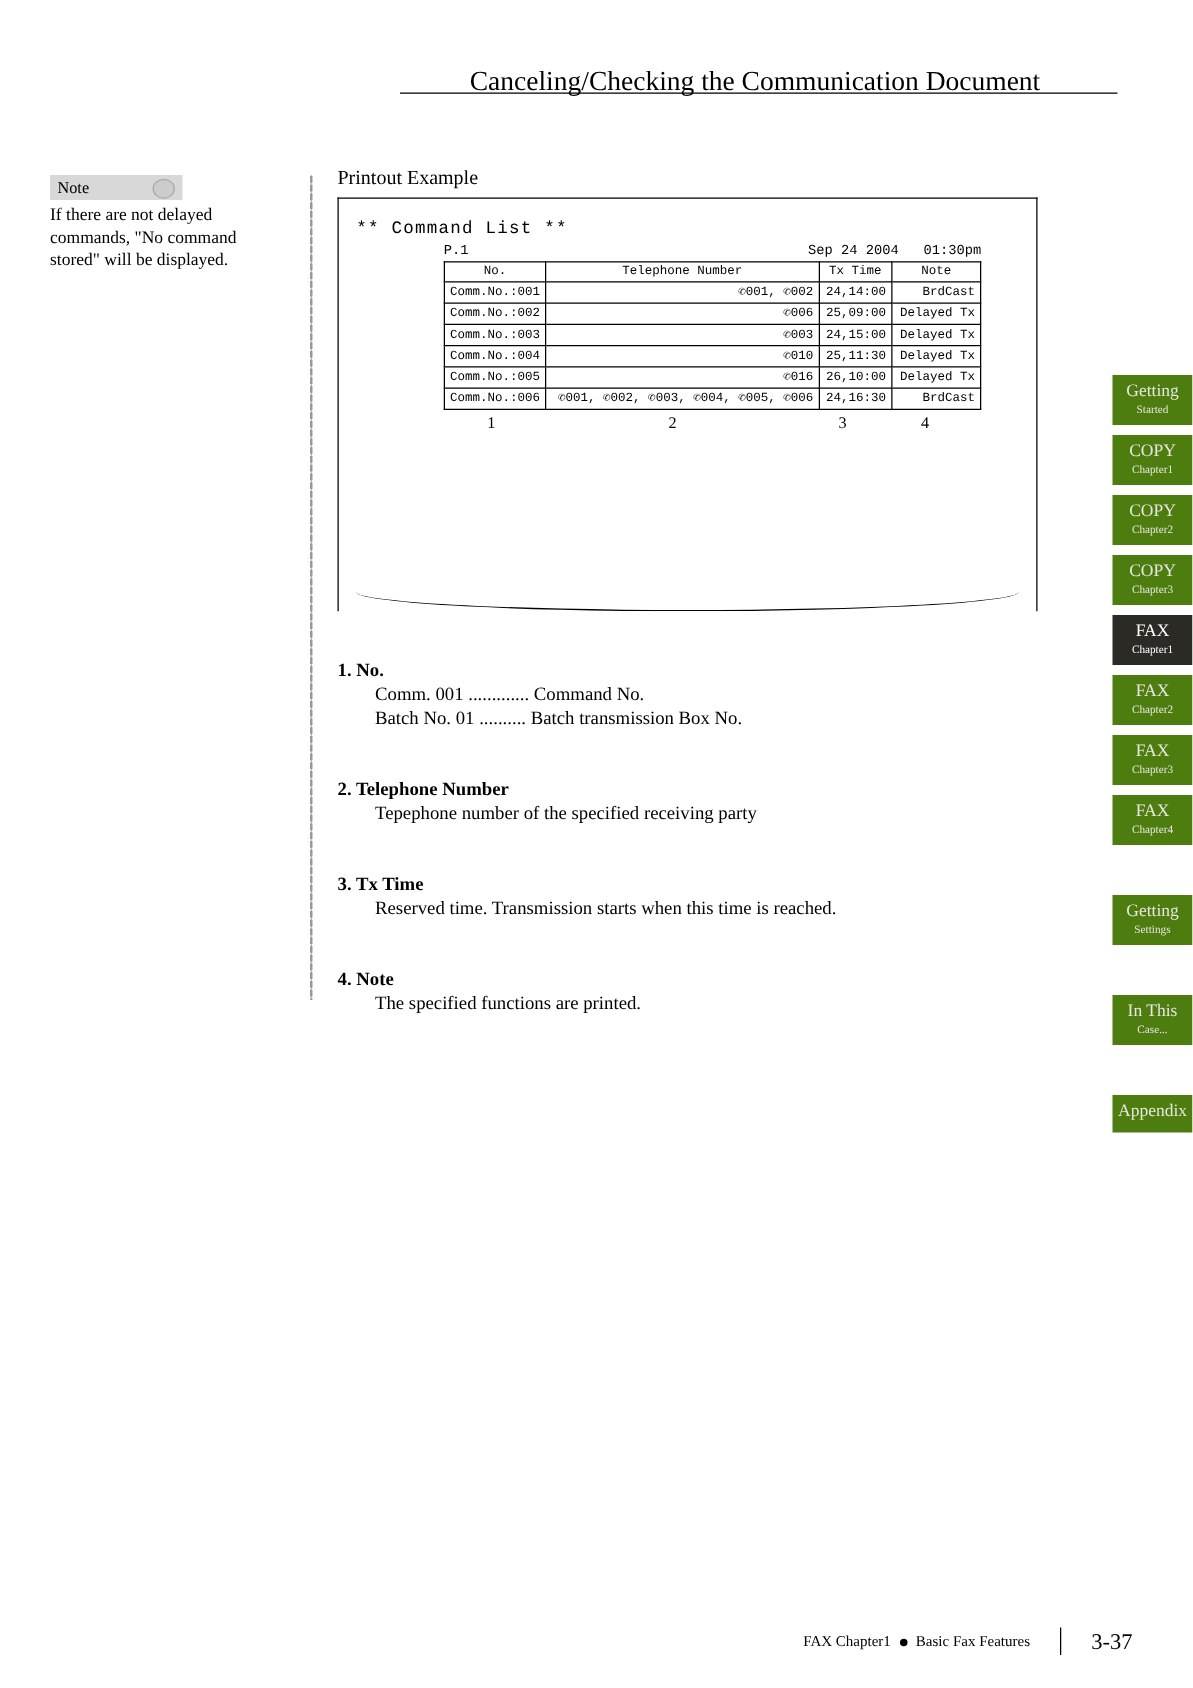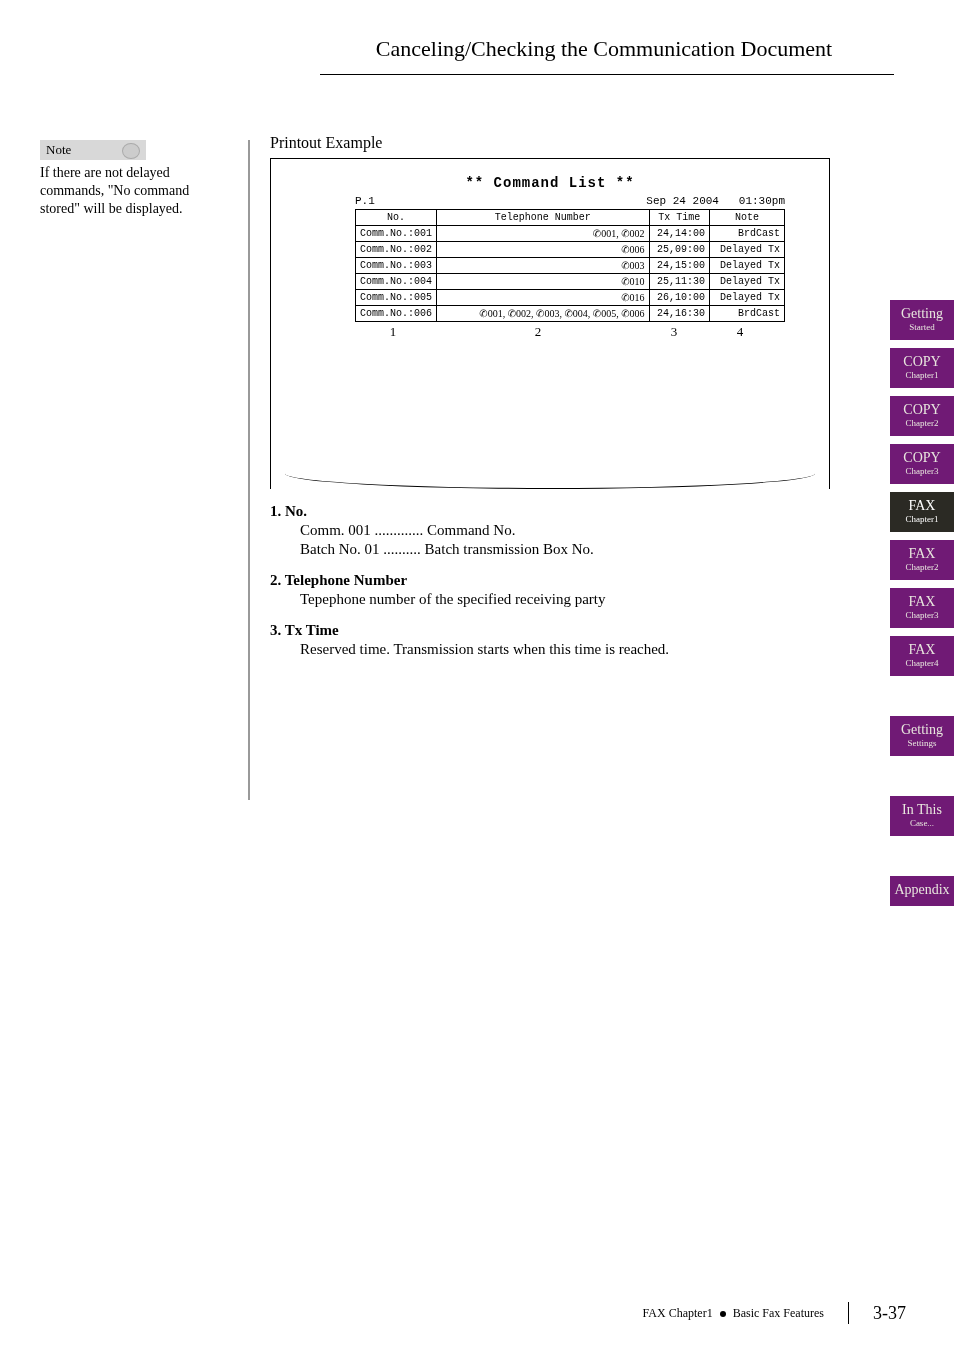--- a/index.html
+++ b/index.html
@@ -7,21 +7,21 @@
     font-family: "Times New Roman", serif;
     background: #fff;
     color: #000;
     width: 954px;
     height: 1350px;
     position: relative;
     font-size: 15px;
   }
   .page-title {
     position: absolute;
-    top: 36px;
+    top: 52px;
     right: 70px;
     font-family: "Times New Roman", serif;
     font-size: 22px;
     width: 560px;
     text-align: center;
   }
   .title-rule {
     position: absolute;
     top: 74px;
     left: 320px;
@@ -86,26 +86,24 @@
     height: 320px;
     position: relative;
     font-family: Menlo, Consolas, "Courier New", monospace;
     font-size: 11px;
   }
   .printout-header {
     margin-left: 30px;
     line-height: 1.15;
   }
   .command-title {
-    text-align: center;
     font-size: 14px;
     font-family: Menlo, Consolas, "Courier New", monospace;
     margin-top: 6px;
     letter-spacing: 1px;
-    font-weight: bold;
   }
   .p-date-row {
     display: flex;
     justify-content: space-between;
     margin: 4px 30px 0 70px;
     font-size: 11px;
   }
   .ptable {
     margin: 2px 30px 0 70px;
     border-collapse: collapse;
@@ -136,21 +134,21 @@
   .arc {
     position: absolute;
     left: 14px;
     right: 14px;
     bottom: 0px;
     height: 30px;
     border-bottom: 1px solid #000;
     border-radius: 0 0 50% 50%;
   }
   .section {
-    margin-top: 14px;
+    margin-top: 40px;
   }
   .sec-head {
     font-weight: bold;
     font-size: 15px;
   }
   .sec-body {
     margin-left: 30px;
     margin-top: 2px;
     font-size: 15px;
   }
@@ -161,21 +159,21 @@
     top: 300px;
     width: 64px;
     font-size: 11px;
     text-align: center;
   }
   .tab {
     padding: 6px 0 8px 0;
     margin-bottom: 8px;
   }
   .tab.light {
-    background: #701a75;
+    background: #4d7c0f;
     color: #e8e6de;
   }
   .tab .big {
     font-size: 14px;
     font-family: "Times New Roman", serif;
     display: block;
   }
   .tab .sm {
     font-size: 9px;
     display: block;
@@ -199,21 +197,21 @@
   .footer .vr {
     width: 1px; height: 22px; background: #000;
   }
   .footer .pnum {
     font-size: 18px;
   }
   .bullet {
     width: 6px; height: 6px; background: #000; border-radius: 50%; display: inline-block;
     vertical-align: middle; margin: 0 4px;
   }
-  .sym { font-family: Liberation Serif, serif; }
+  .sym { font-family: Liberation Mono, monospace; }
 </style>
 </head>
 <body>
 
 <div class="page-title">Canceling/Checking the Communication Document</div>
 <div class="title-rule"></div>
 
 <div class="note-sidebar">
   <div class="note-label">
     <span>Note</span>
@@ -300,20 +298,24 @@
         <div class="sec-body dotrow">Batch No. 01 .......... Batch transmission Box No.</div>
       </div>
       <div class="section">
         <div class="sec-head">2. Telephone Number</div>
         <div class="sec-body dotrow">Tepephone number of the specified receiving party</div>
       </div>
       <div class="section">
         <div class="sec-head">3. Tx Time</div>
         <div class="sec-body dotrow">Reserved time. Transmission starts when this time is reached.</div>
       </div>
+      <div class="section">
+        <div class="sec-head">4. Note</div>
+        <div class="sec-body dotrow">The specified functions are printed.</div>
+      </div>
     </div>
 </div>
 
 <div class="right-tabs" id="tabs">
     <div class="tab light">
       <span class="big">Getting</span>
       <span class="sm">Started</span>
     </div>
     <div class="tab light">
       <span class="big">COPY</span>

